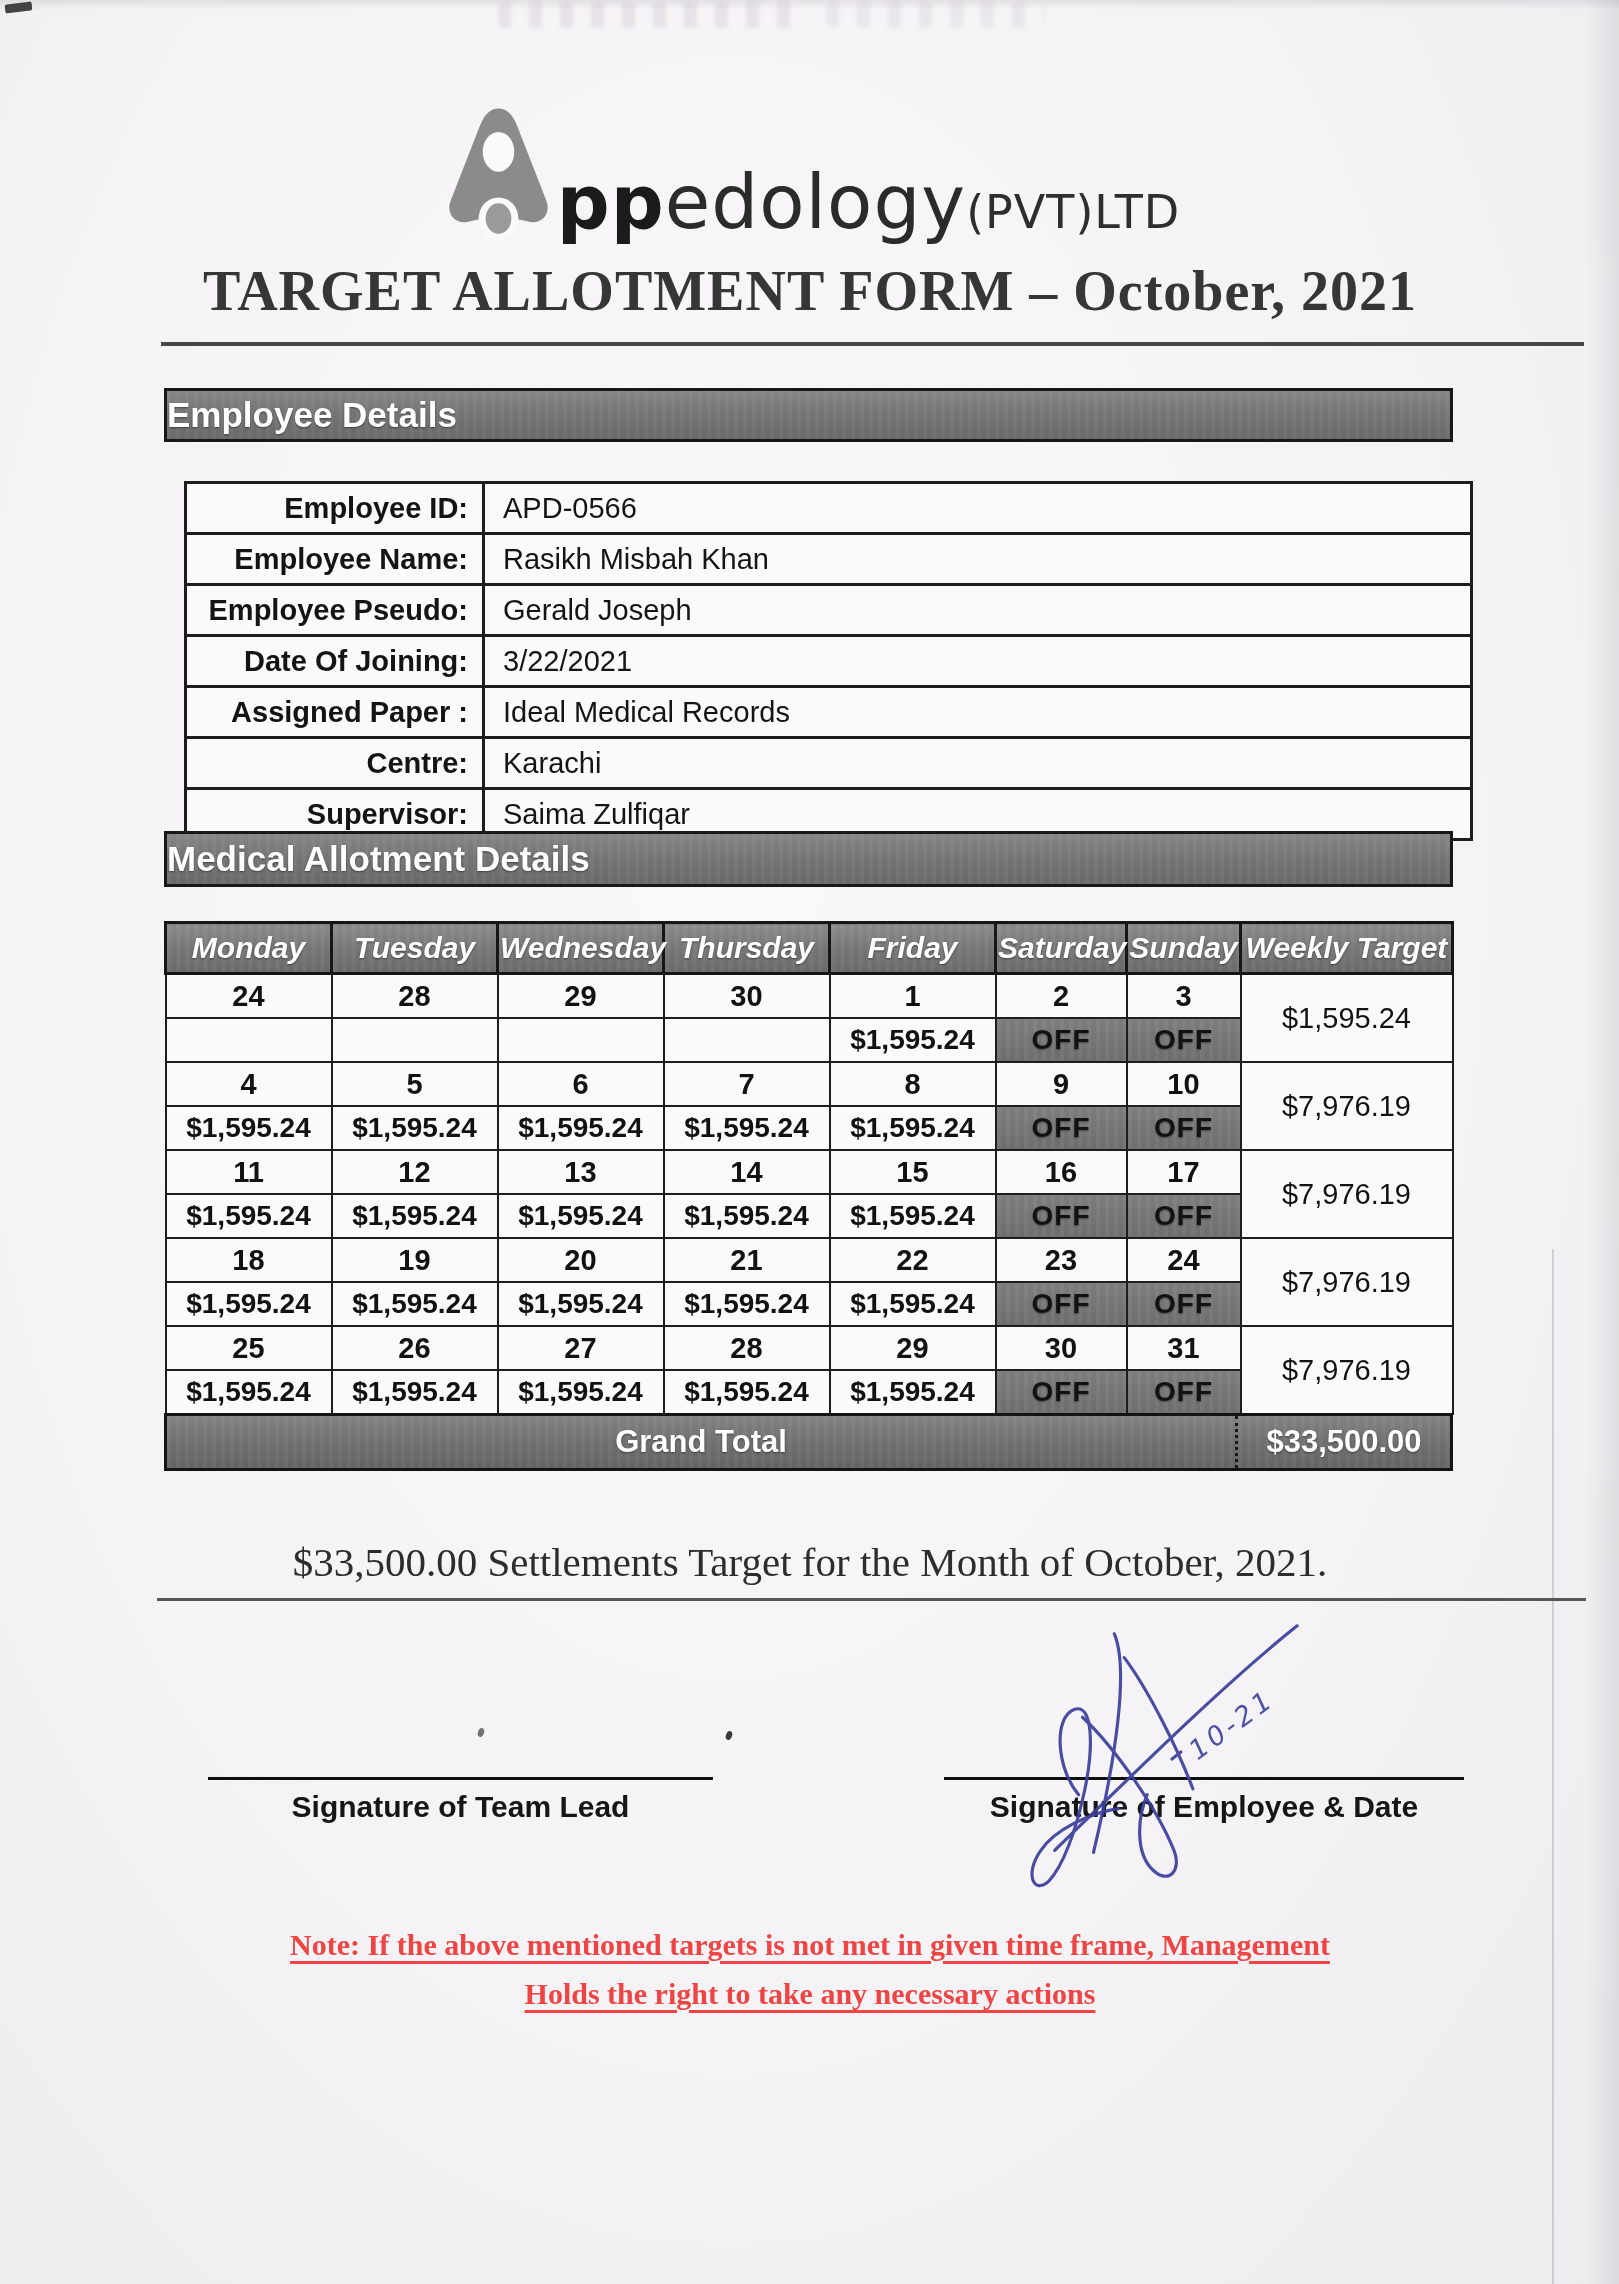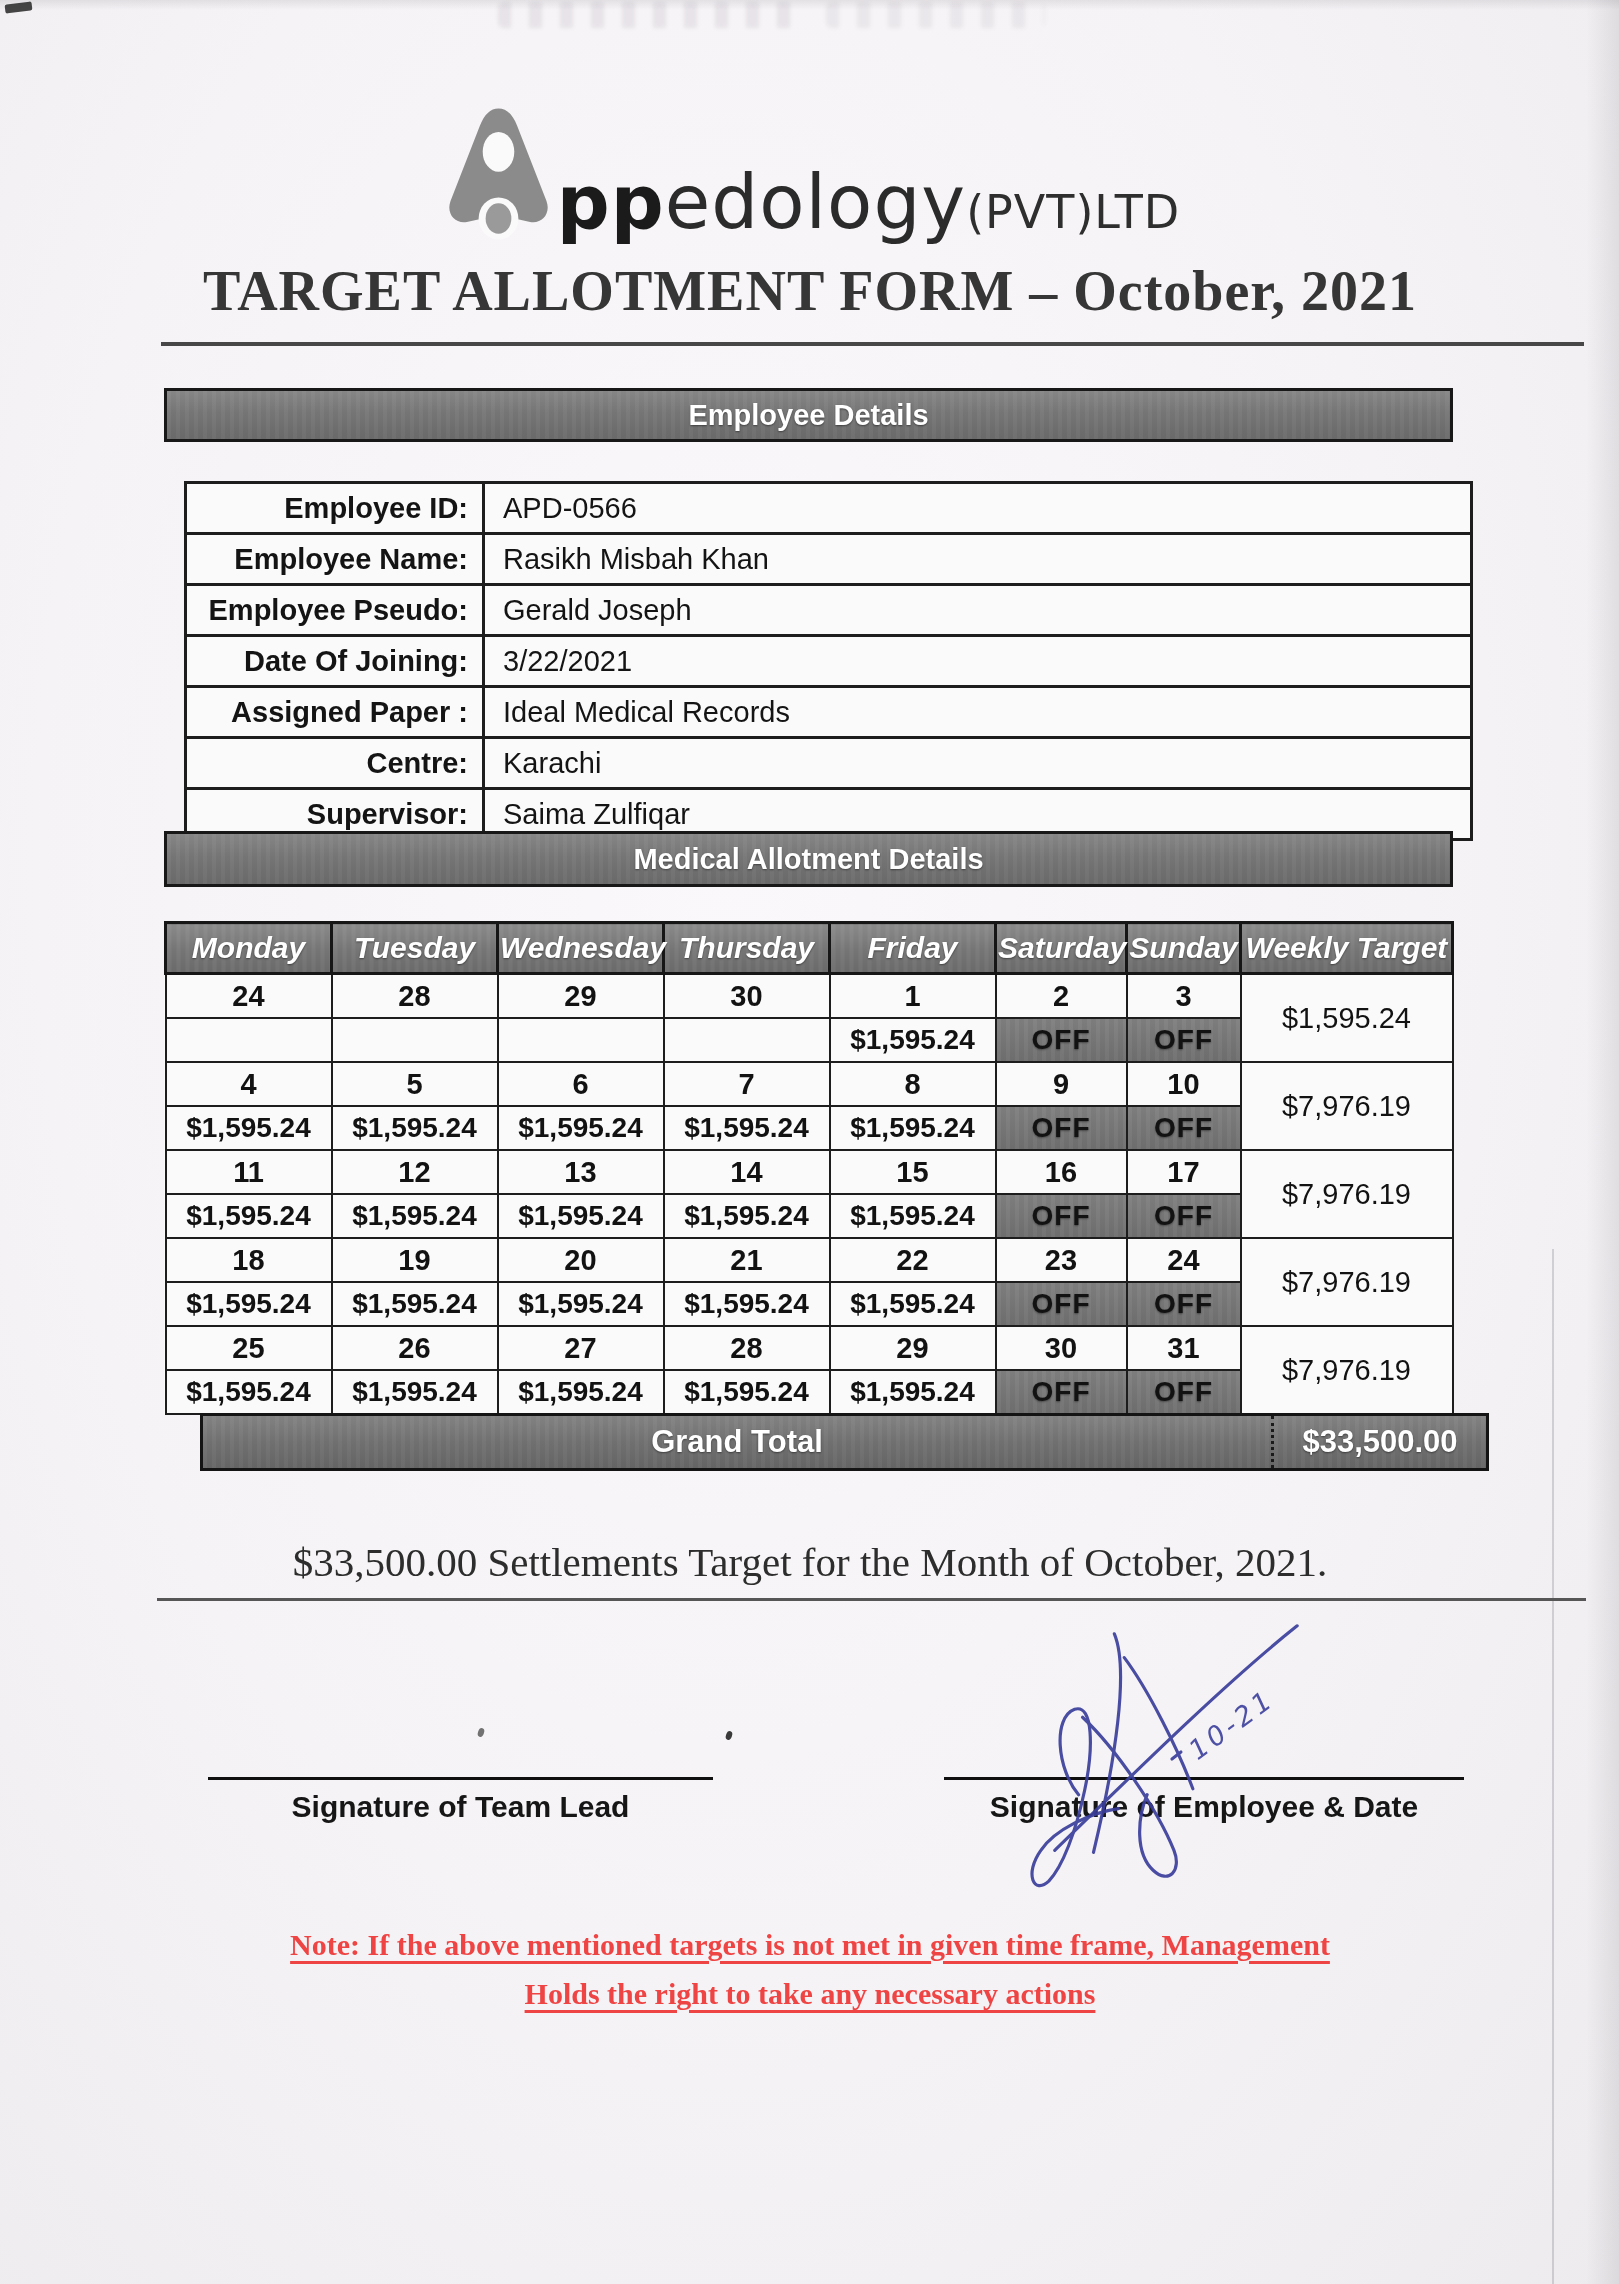--- a/index.html
+++ b/index.html
@@ -33,21 +33,21 @@
   .logo-suffix{font-size:46px;font-weight:400;color:#2e2e2e;}
 
   
   .form-title{position:absolute;top:259px;left:0;width:100%;text-align:center;
     font-family:"Liberation Serif",serif;font-weight:bold;font-size:56px;color:#363636;
     letter-spacing:1px;}
   .title-rule{position:absolute;top:342px;left:161px;width:1423px;height:4px;background:#474747;}
 
   
   .band{position:absolute;left:164px;width:1289px;border:3px solid #181818;color:#fff;
-    display:flex;align-items:center;justify-content:center;font-weight:bold;font-size:29px;
+    display:flex;align-items:center;justify-content:flex-start;font-weight:bold;font-size:35px;
     text-shadow:0 1px 2px rgba(0,0,0,.45);
     background:
       repeating-linear-gradient(90deg,rgba(255,255,255,.045) 0 4px,rgba(0,0,0,0) 4px 9px),
       linear-gradient(180deg,#868686 0%,#757575 45%,#696969 100%);
     box-sizing:border-box;}
   .band-employee{top:388px;height:54px;}
   .band-target{top:831px;height:56px;}
 
   
   .emp-table{position:absolute;top:481px;left:164px;width:1289px;border-collapse:collapse;
@@ -73,21 +73,21 @@
       repeating-linear-gradient(90deg,rgba(255,255,255,.05) 0 4px,rgba(0,0,0,0) 4px 9px),
       linear-gradient(180deg,#7d7d7d 0%,#6d6d6d 100%);}
   .weekly-cell{font-size:29px;font-weight:normal;background:#fbfafb;}
 
   
   .grand{position:absolute;top:1413px;left:164px;width:1289px;height:58px;display:flex;
     border:3px solid #141414;box-sizing:border-box;color:#fff;font-weight:bold;font-size:31px;
     text-shadow:0 1px 2px rgba(0,0,0,.45);
     background:
       repeating-linear-gradient(90deg,rgba(255,255,255,.045) 0 4px,rgba(0,0,0,0) 4px 9px),
-      linear-gradient(180deg,#828282 0%,#707070 50%,#646464 100%); margin-left: 36px;}
+      linear-gradient(180deg,#828282 0%,#707070 50%,#646464 100%);}
   .grand-label{flex:1;display:flex;align-items:center;justify-content:center;}
   .grand-value{width:212px;display:flex;align-items:center;justify-content:center;
     border-left:3px dotted #1a1a1a;}
 
   
   .summary{position:absolute;top:1538px;left:0;width:100%;text-align:center;
     font-family:"Liberation Serif",serif;font-size:41px;color:#2d2d2d;}
   .summary-rule{position:absolute;top:1598px;left:157px;width:1429px;height:3px;background:#565656;}
 
   

